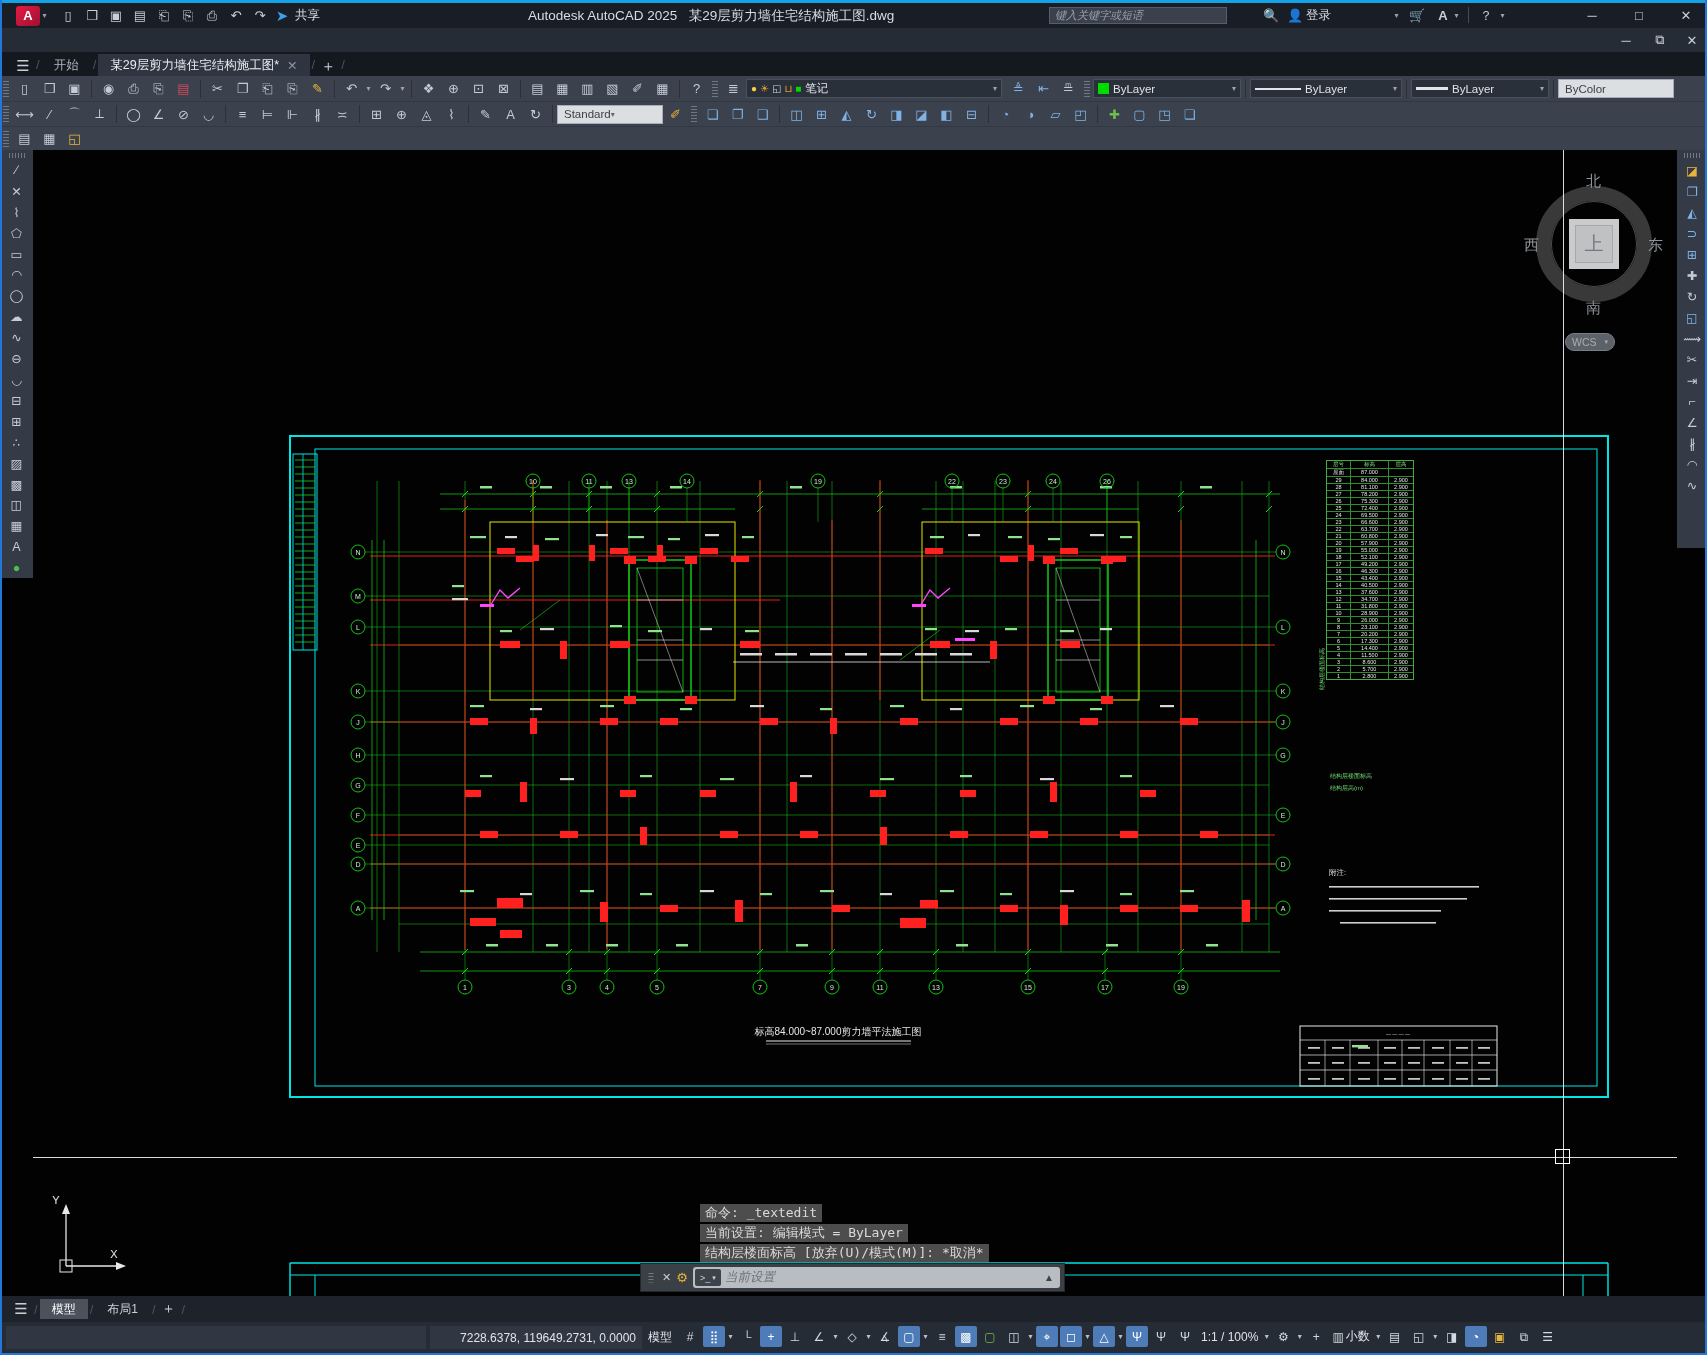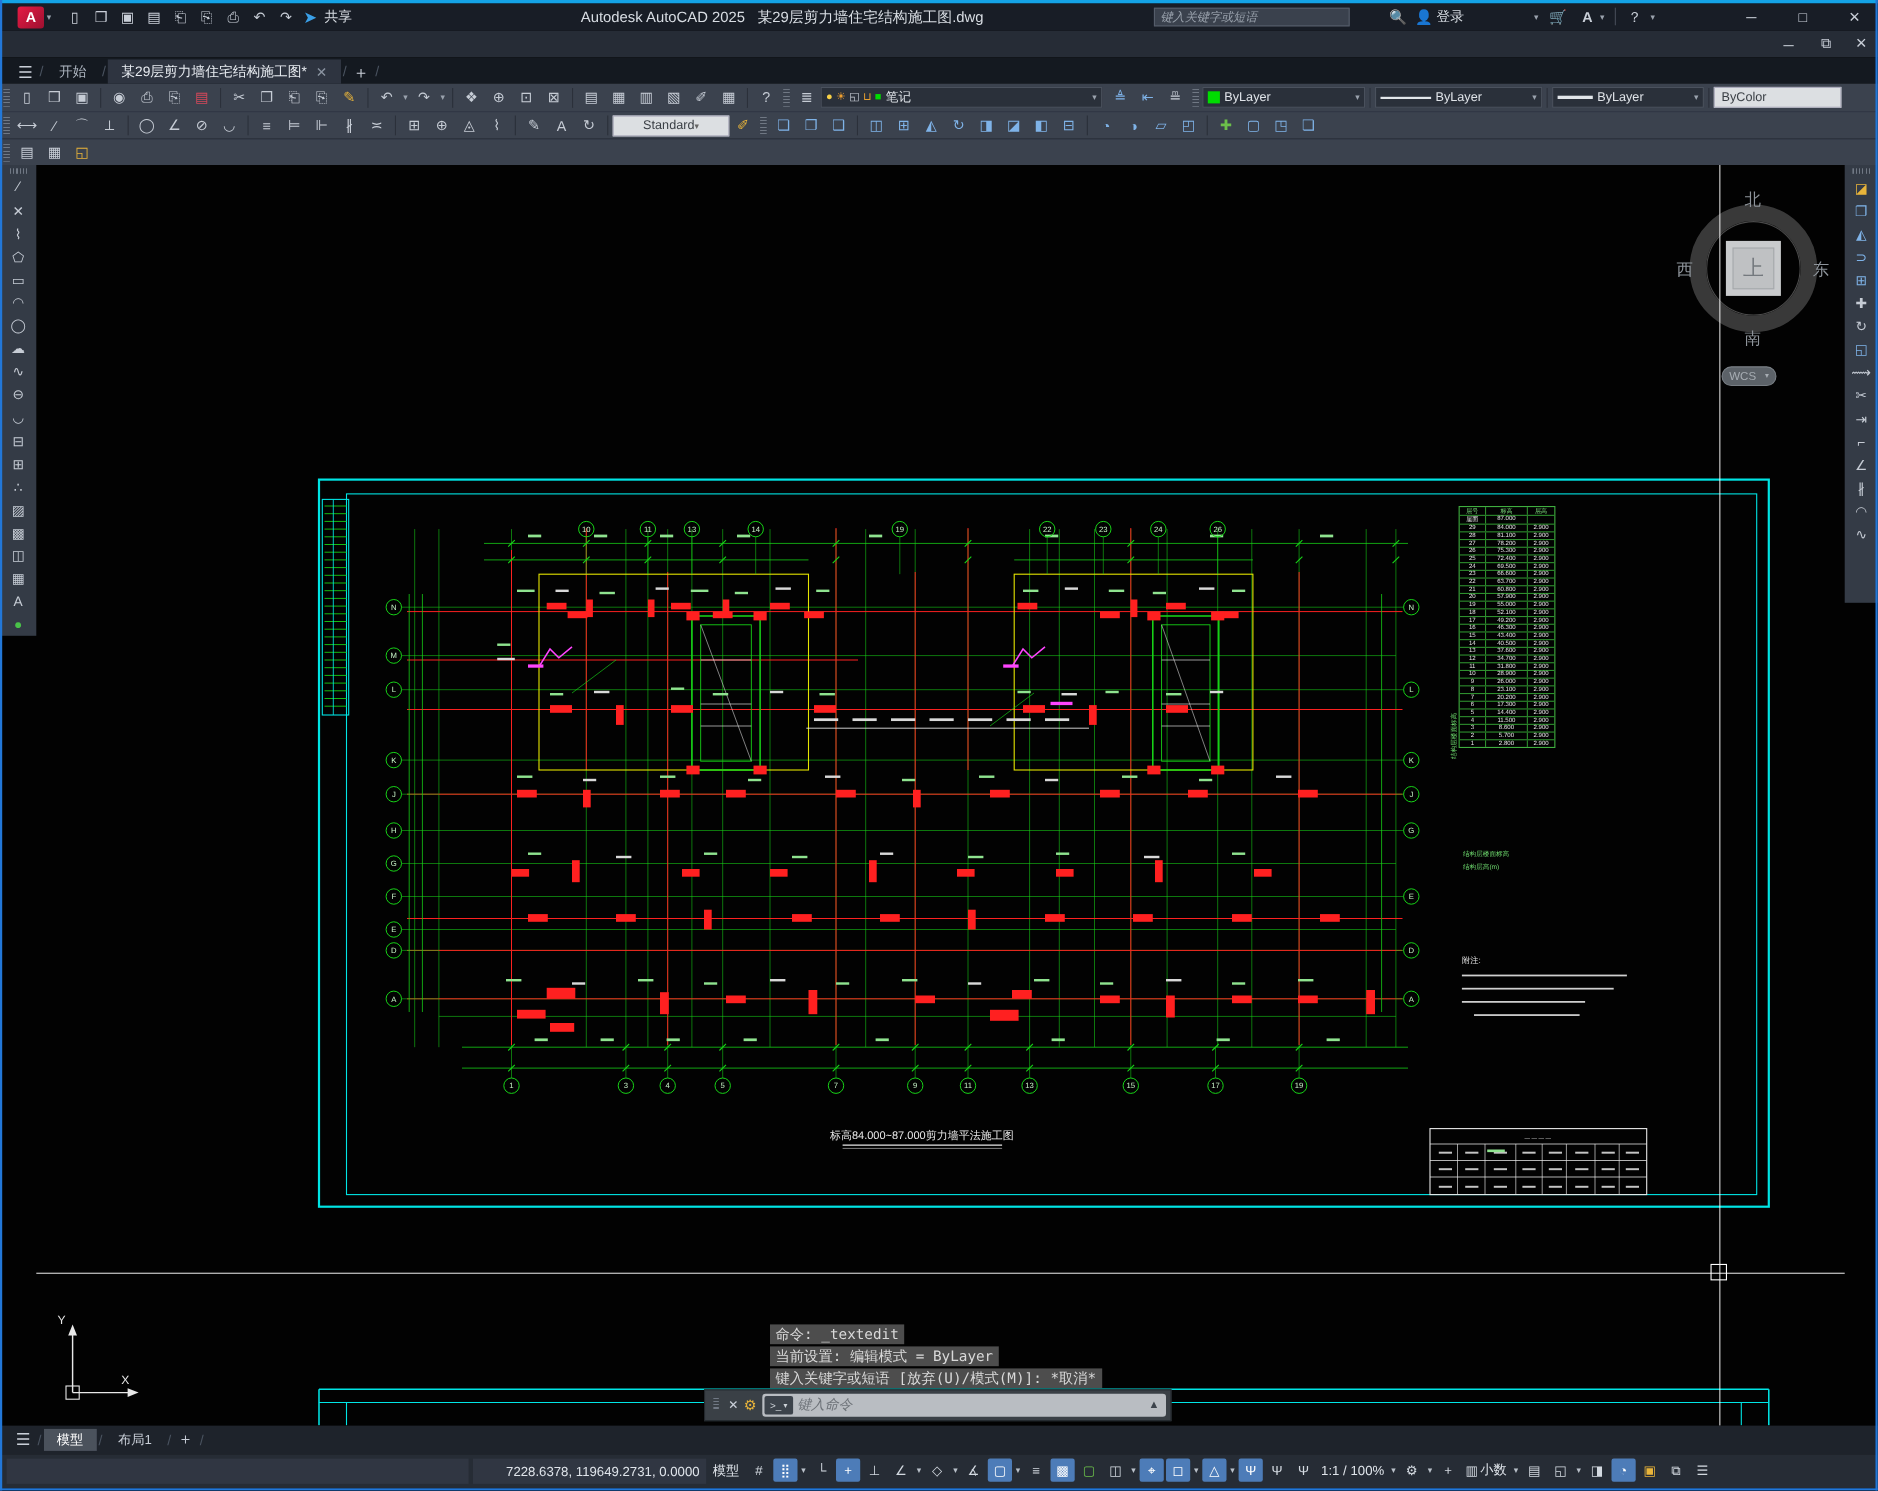--- a/index.html
+++ b/index.html
@@ -258,21 +258,21 @@
       <span class="ticon">⊞</span>
       <span class="ticon">⊕</span>
       <span class="ticon">◬</span>
       <span class="ticon">⌇</span>
       <div class="tsep"></div>
       <span class="ticon">✎</span>
       <span class="ticon">A</span>
       <span class="ticon">↻</span>
     </div>
   <div class="tsep"></div>
-  <div class="lightfield" style="width:106px;justify-content:center">
+  <div class="lightfield" style="width:106px;justify-content:flex-start">
     <span>Standard</span>
       <span style="font-size:8px;color:#666">▾</span>
   </div>
   <span class="ticon" style="color:#e8b43a">✐</span>
   <div class="grip"></div>
   <div id="modicons" style="display:flex;align-items:center">
       <span class="ticon blue">❏</span>
       <span class="ticon blue">❐</span>
       <span class="ticon blue">❑</span>
       <div class="tsep"></div>
@@ -851,28 +851,28 @@
   <span>WCS</span>
     <span style="font-size:7px">▾</span>
 </div>
 
 <div class="abs" id="ch-v"></div>
 <div class="abs" id="ch-h"></div>
 <div class="abs" id="pickbox"></div>
 
 <div class="cmdline" style="top:1204px">命令: _textedit</div>
 <div class="cmdline" style="top:1224px">当前设置: 编辑模式 = ByLayer</div>
-<div class="cmdline" style="top:1244px">键入关键字或短语 [放弃(U)/模式(M)]: *取消*</div>
+<div class="cmdline" style="top:1244px">结构层楼面标高 [放弃(U)/模式(M)]: *取消*</div>
 <div class="abs" id="cmdbar">
   <div class="hgrip" style="transform:rotate(90deg);width:12px"></div>
   <span style="color:#c9cfd8;font-size:11px">✕</span>
   <span style="color:#e8b43a;font-size:13px">⚙</span>
   <div id="cmdinput">
     <span class="cmdchip">&gt;_ <span style="font-size:7px">▾</span></span>
-    <span id="cmdph">键入命令</span>
+    <span id="cmdph">当前设置</span>
     <span style="margin-left:auto;color:#3c434b;font-size:10px;padding-right:4px">▲</span>
   </div>
 </div>
 
 <div class="abs" id="floorTable">
     <div class="fr">
       <div class="c1">层号</div>
       <div class="c2">标高</div>
       <div class="c3">层高</div>
     </div>

